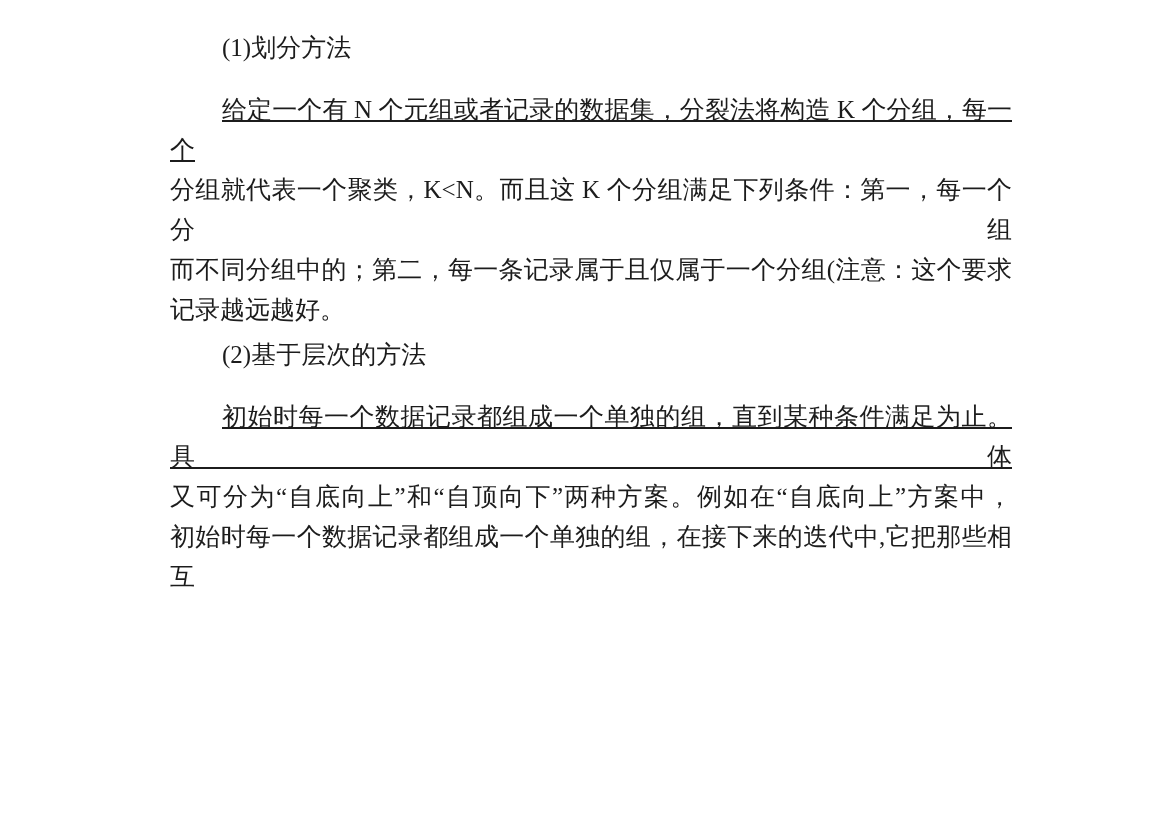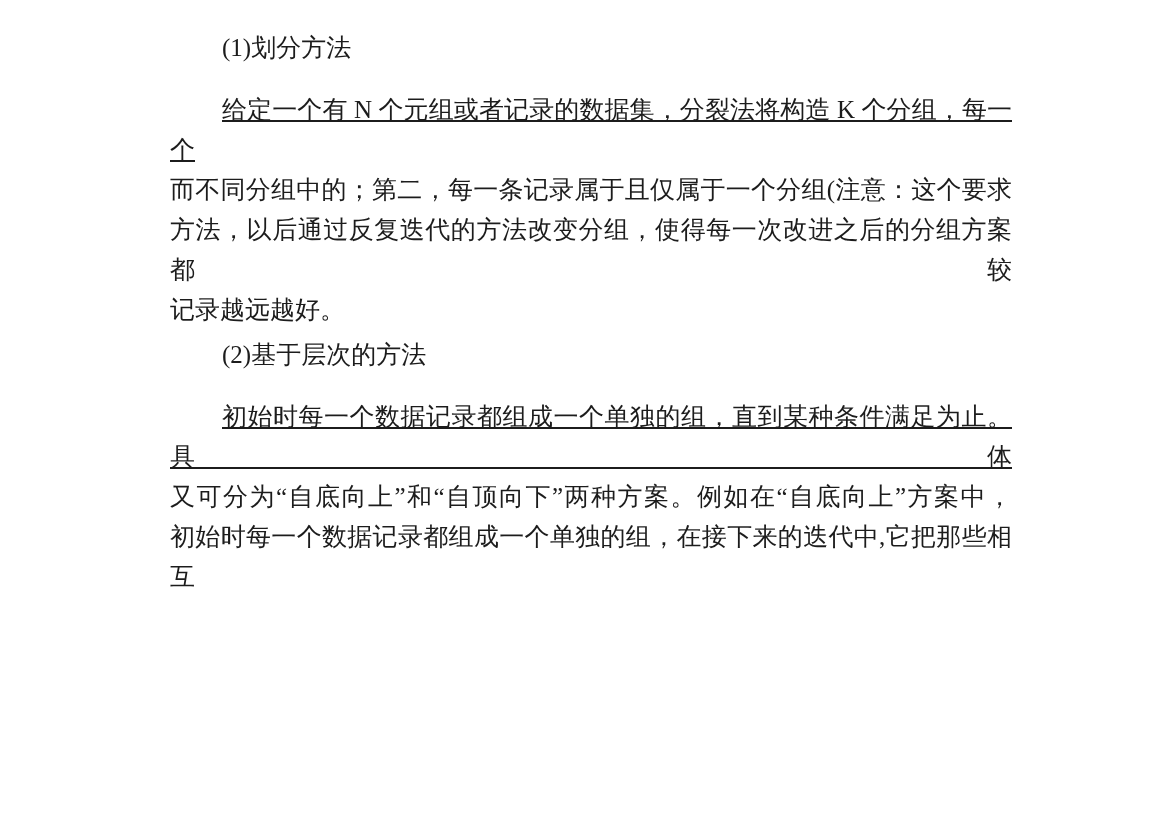--- a/index.html
+++ b/index.html
@@ -48,22 +48,22 @@
   }
 </style>
 </head>
 <body>
 
 <div class="page">
   <div class="content" id="content">
       <div class="heading">(1)划分方法</div>
       <div class="para">
         <div class="line first jl">给定一个有 N 个元组或者记录的数据集，分裂法将构造 K 个分组，每一个</div>
+        <div class="line jl">分组就代表一个聚类，K&lt;N。而且这 K 个分组满足下列条件：第一，每一个分组</div>
         <div class="line jl">而不同分组中的；第二，每一条记录属于且仅属于一个分组(注意：这个要求</div>
-        <div class="line jl">方法，以后通过反复迭代的方法改变分组，使得每一次改进之后的分组方案都较</div>
         <div class="line">记录越远越好。</div>
       </div>
       <div class="heading">(2)基于层次的方法</div>
       <div class="para">
         <div class="line first jl">初始时每一个数据记录都组成一个单独的组，直到某种条件满足为止。具体</div>
         <div class="line jl">又可分为“自底向上”和“自顶向下”两种方案。例如在“自底向上”方案中，</div>
         <div class="line jl">初始时每一个数据记录都组成一个单独的组，在接下来的迭代中,它把那些相互</div>
       </div>
     </div>
 </div>

